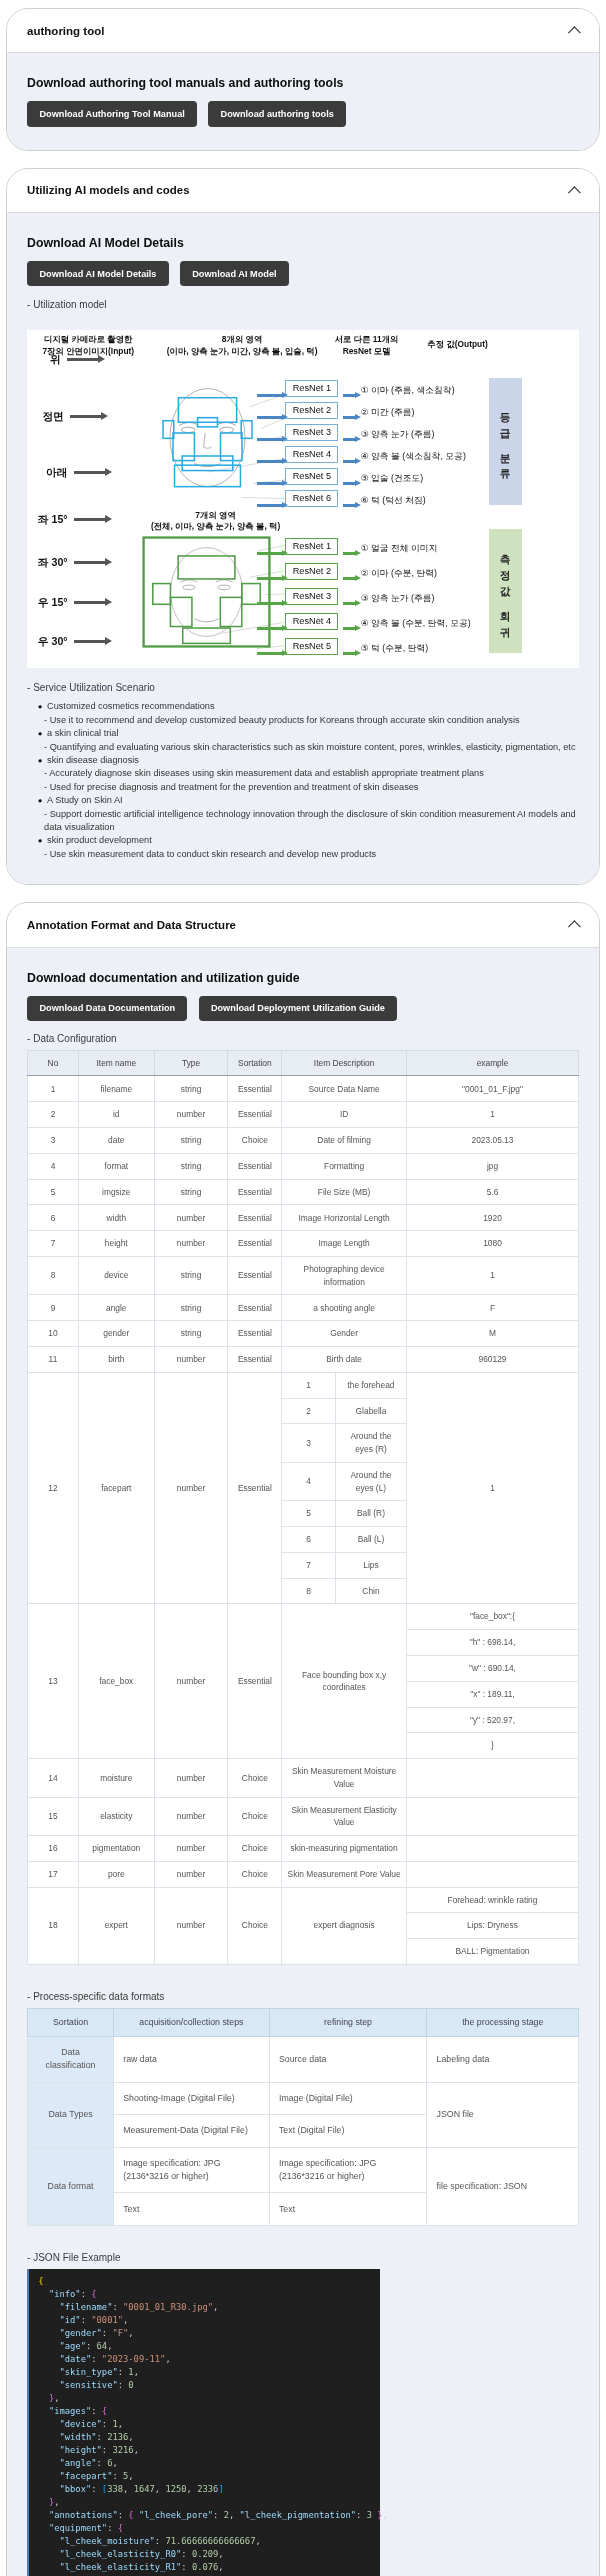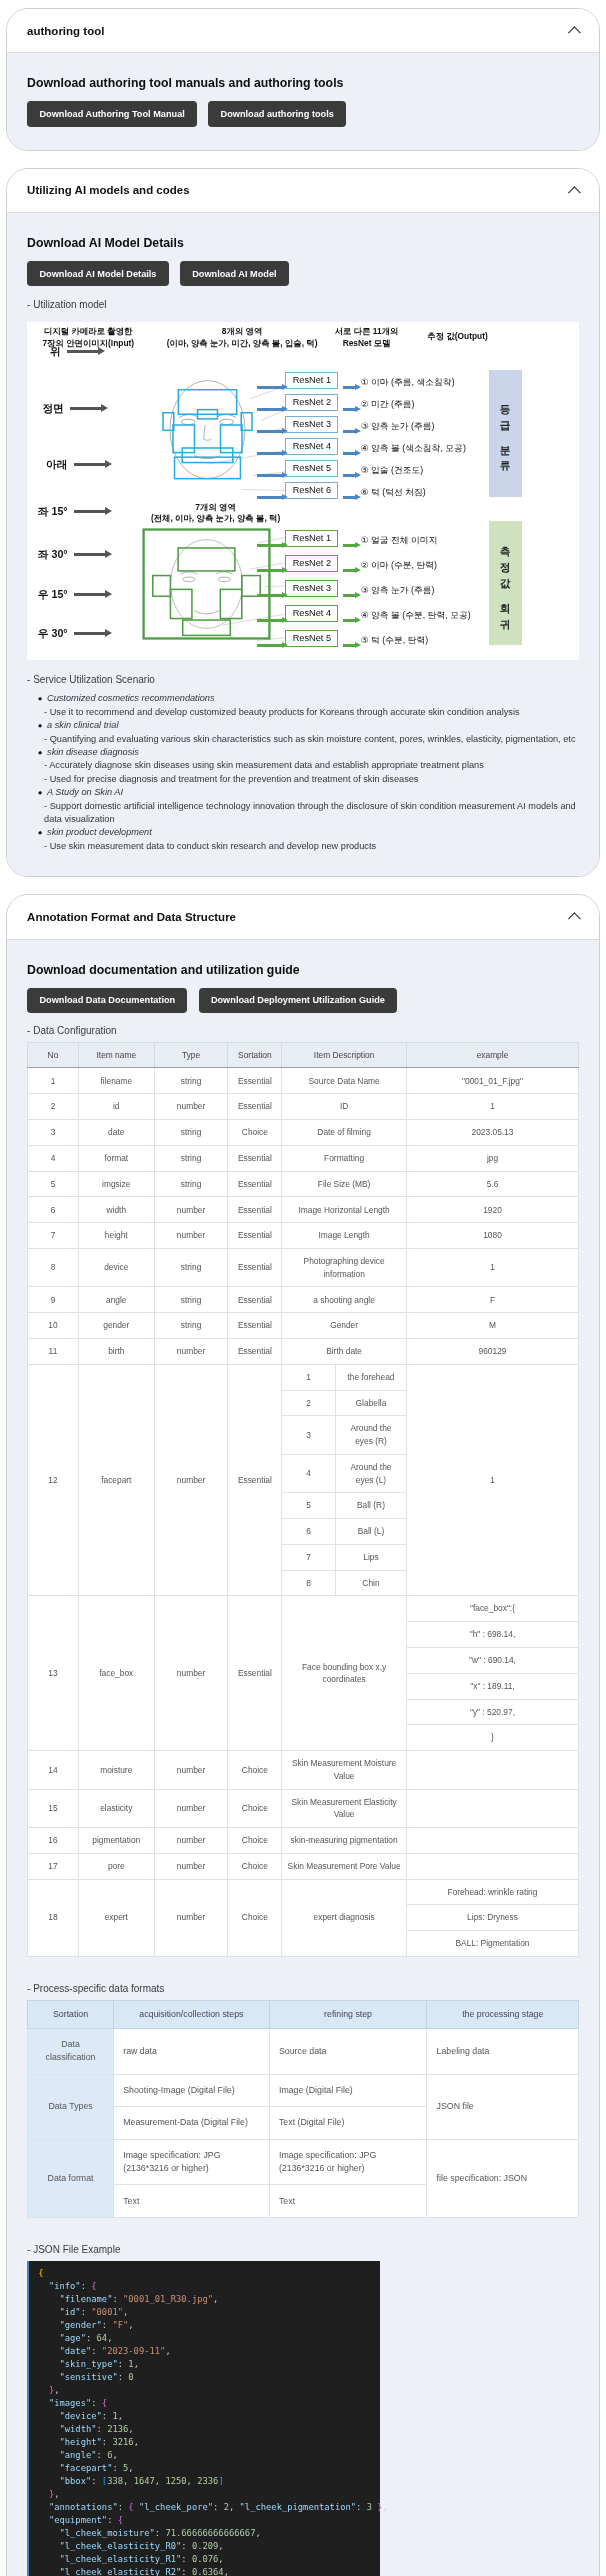--- a/index.html
+++ b/index.html
@@ -6,21 +6,21 @@
   body{width:606px;font-family:"Liberation Sans","DejaVu Sans",sans-serif;color:#222;}
   .card{margin:7.7px 6.1px 17px;border:0.8px solid #cfcfcf;border-radius:22px;overflow:hidden;background:#fff;}
   .card-header{display:flex;justify-content:space-between;align-items:center;padding:15.3px 20px;background:#fff;border-bottom:0.8px solid #ddd;cursor:pointer;}
   .card-title{font-weight:bold;font-size:11.5px;color:#111;}
   .chev{width:8.4px;height:8.4px;border-top:1.9px solid #222;border-right:1.9px solid #222;transform:rotate(-45deg);margin-top:3.8px;}
   .card-body{background:#edf1f7;padding:18.4px 20px 23px;}
   h3.sec{font-size:12.3px;font-weight:bold;margin:4.6px 0 10.7px;color:#0d0d0d;}
   .btn{display:inline-block;background:#3b3b3b;color:#fff;font-weight:bold;font-size:9.2px;padding:7.7px 12.3px;border-radius:3.8px;border:none;margin-right:7.7px;cursor:pointer;font-family:inherit;}
   .dash{font-size:10px;color:#3a3a3a;margin:12.3px 0 6.1px;}
   
-  .diagram{position:relative;background:#fff;width:552px;height:338px;margin-top:12px;}
+  .diagram{position:relative;background:#fff;width:552px;height:338px;margin-top:20px;}
   .dg-hdr{position:absolute;font-size:8.4px;font-weight:bold;text-align:center;color:#111;line-height:1.35;white-space:pre-line;}
   .angle{position:absolute;display:flex;align-items:center;gap:6.1px;}
   .atxt{font-size:10.7px;font-weight:bold;color:#111;}
   .harrow{position:relative;width:32px;height:2.3px;background:#555;}
   .harrow::after{content:"";position:absolute;right:-6.1px;top:-3.1px;border-left:7px solid #555;border-top:4.2px solid transparent;border-bottom:4.2px solid transparent;}
   .grows{position:absolute;left:230px;}
   .rrow{display:flex;align-items:flex-end;}
   .g1 .rrow{height:22px;} .g2 .rrow{height:25px;}
   .conn{position:relative;width:26px;height:2.3px;margin-right:2.3px;}
   .conn::after{content:"";position:absolute;right:-5.4px;top:-2.7px;border-top:3.8px solid transparent;border-bottom:3.8px solid transparent;}
@@ -31,21 +31,21 @@
   .b1{border:1.5px solid #74aed9;} .b2{border:1.5px solid #56a546;}
   .rout{font-size:8.8px;font-weight:normal;color:#111;white-space:nowrap;margin-left:3.1px;}
   .band{position:absolute;left:462px;width:33px;display:flex;align-items:center;justify-content:center;}
   .band span{writing-mode:vertical-rl;font-size:10.7px;font-weight:bold;color:#222;letter-spacing:5.4px;}
   .bd1{background:#cbd5ea;top:48px;height:127px;}
   .bd2{background:#cfe2c0;top:199px;height:124px;}
   .facesvg{position:absolute;}
   .overlay{position:absolute;left:0;top:0;pointer-events:none;}
   
   .scen{font-size:9.2px;color:#333;line-height:13.4px;margin-top:7.7px;}
-  .scen .bl{padding-left:10.7px;font-style:italic;}
+  .scen .bl{padding-left:10.7px;}
   .scen .bl .dot{font-size:7.7px;margin-right:4.6px;color:#111;}
   .scen .sb{padding-left:17px;}
   
   table.cfg{border-collapse:collapse;width:552px;background:#fff;font-size:8.4px;color:#555;text-align:center;border-top:1.5px solid #5f6b77;margin-top:3.1px;}
   table.cfg th{background:#e8edf3;border:0.8px solid #d5dbe2;border-bottom:0.8px solid #97a1ac;padding:7px 3.1px;font-weight:normal;color:#444;}
   table.cfg td{border:0.8px solid #dde2e8;padding:6.1px 4.6px;line-height:1.5;}
   table.proc{border-collapse:collapse;width:552px;background:#fff;font-size:8.8px;color:#555;margin-top:3.1px;border-top:1.5px solid #5f6b77;}
   table.proc th{background:#d9e8f5;border:0.8px solid #c3d4e4;padding:8.4px 4.6px;font-weight:normal;color:#445;text-align:center;}
   table.proc td{border:0.8px solid #dde2e8;padding:9.2px 9.2px;text-align:left;line-height:1.5;}
   table.proc td.lbl{background:#dce9f6;text-align:center;}

